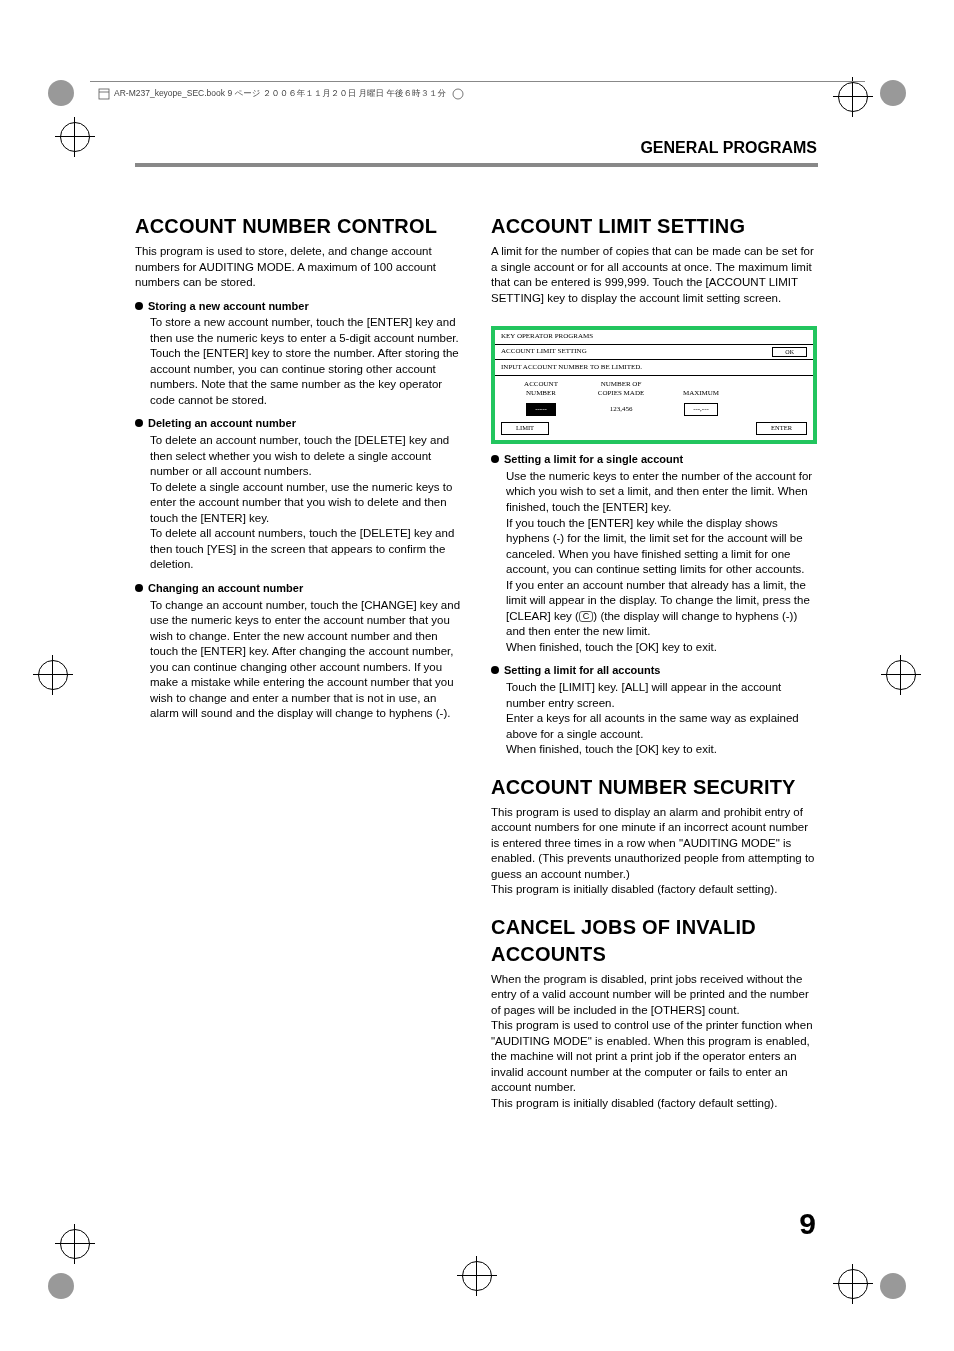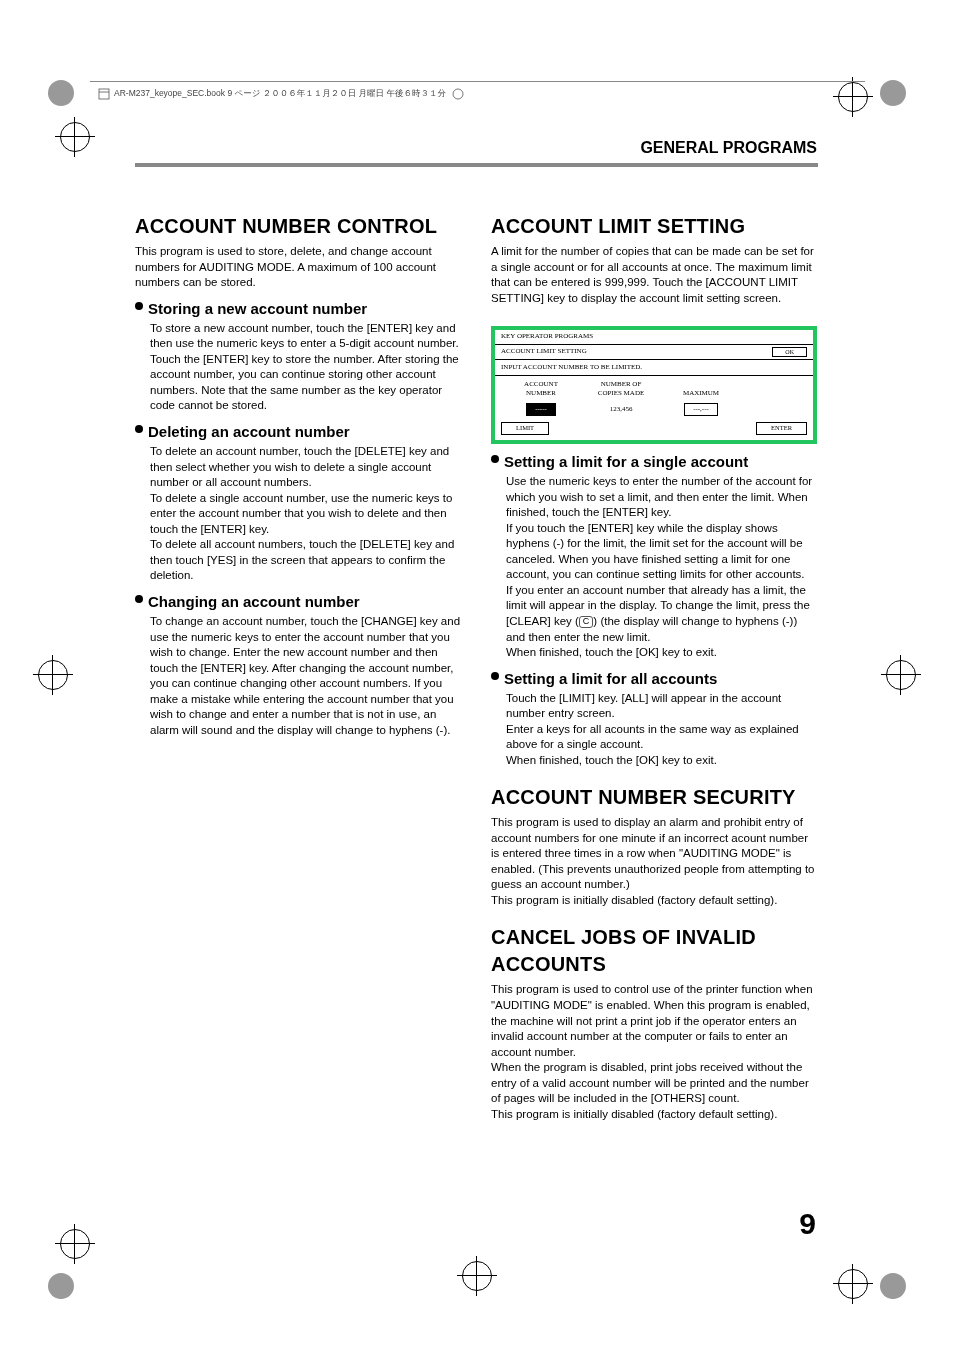--- a/index.html
+++ b/index.html
@@ -83,21 +83,21 @@
       font-size: 20px;
       font-weight: bold;
       margin-bottom: 4px;
       letter-spacing: 0.2px;
     }
     .intro { margin-bottom: 8px; }
     .bullet-row { display: flex; align-items: flex-start; margin-top: 6px; margin-bottom: 2px; }
     .dot {
       width: 8px; height: 8px; background: #000; border-radius: 50%; margin-right: 5px; margin-top: 3px; flex-shrink: 0;
     }
-    .bullet-title { font-weight: bold; font-size: 15px; }
+    .bullet-title { font-weight: bold; font-size: 11px; }
     .sub { margin-left: 15px; margin-bottom: 8px; }
     .section-block { margin-bottom: 16px; }
     .pagenum {
       position: absolute;
       right: 138px;
       bottom: 110px;
       font-size: 30px;
       font-weight: bold;
     }
     
@@ -269,20 +269,20 @@
     </div>
 
     <div class="section-block">
       <h2 class="section">ACCOUNT NUMBER SECURITY</h2>
       <div>This program is used to display an alarm and prohibit entry of account numbers for one minute if an incorrect acount number is entered three times in a row when "AUDITING MODE" is enabled. (This prevents unauthorized people from attempting to guess an account number.)</div>
       <div>This program is initially disabled (factory default setting).</div>
     </div>
 
     <div class="section-block">
       <h2 class="section">CANCEL JOBS OF INVALID ACCOUNTS</h2>
+      <div>When the program is disabled, print jobs received without the entry of a valid account number will be printed and the number of pages will be included in the [OTHERS] count.</div>
       <div>This program is used to control use of the printer function when "AUDITING MODE" is enabled. When this program is enabled, the machine will not print a print job if the operator enters an invalid account number at the computer or fails to enter an account number.</div>
-      <div>When the program is disabled, print jobs received without the entry of a valid account number will be printed and the number of pages will be included in the [OTHERS] count.</div>
       <div>This program is initially disabled (factory default setting).</div>
     </div>
   </div>
 </div>
 
 <div class="pagenum">9</div>
 
 </body></html>

